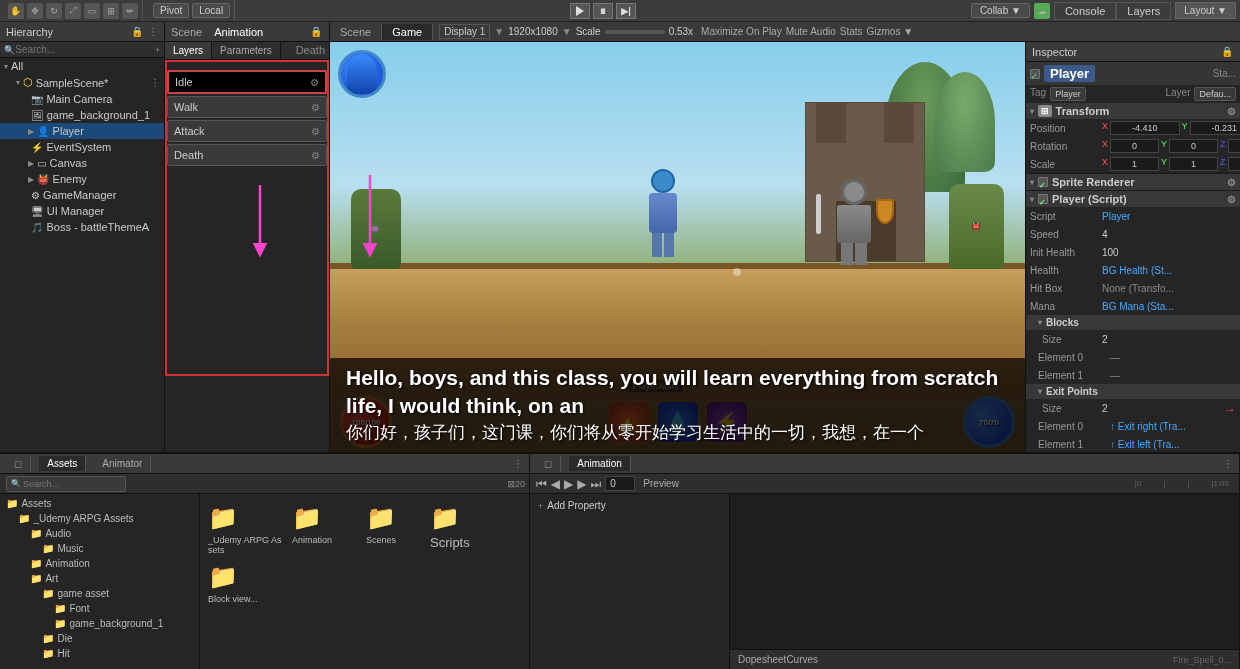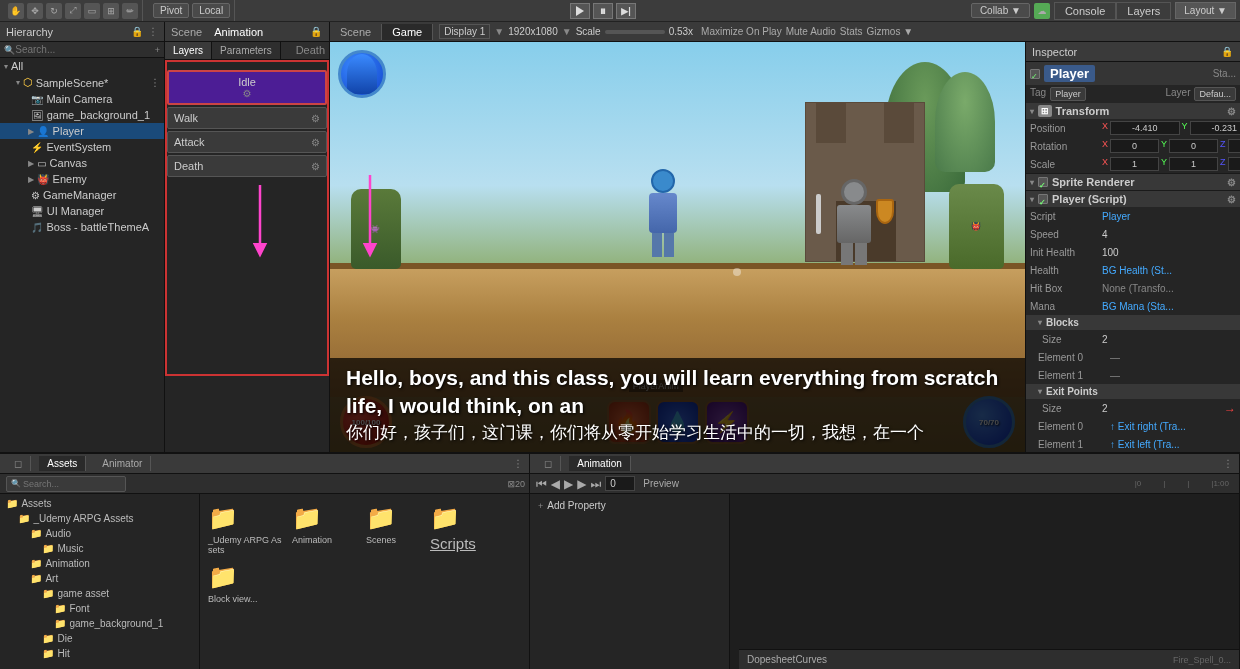--- a/index.html
+++ b/index.html
@@ -31,21 +31,21 @@
     .hierarchy-content { flex: 1; overflow: hidden; background: #252525; }
     .hier-item { padding: 2px 4px; display: flex; align-items: center; gap: 3px; cursor: pointer; font-size: 11px; }
     .triangle { font-size: 8px; color: #888; }
     .indent1 { padding-left: 16px; }
     .indent2 { padding-left: 28px; }
 
     
     .animator-panel { width: 165px; display: flex; flex-direction: column; background: #2a2a2a; border-right: 1px solid #111; position: relative; }
     .animator-content { flex: 1; background: #252525; padding: 2px; }
     .anim-state { margin: 2px 0; background: #3a3a3a; border: 1px solid #555; border-radius: 2px; padding: 4px 6px; display: flex; align-items: center; justify-content: space-between; cursor: pointer; font-size: 11px; }
-    .anim-state.idle { background: #4c1d95; border: 2px solid #cc4444; flex-direction: column; }
+    .anim-state.idle { background: #000000; border: 2px solid #cc4444; }
     .gear-icon { font-size: 10px; color: #888; }
     .game-canvas { flex: 1; position: relative; overflow: hidden; background: #4a7a9a; }
 
     
     .inspector-panel { width: 215px; display: flex; flex-direction: column; background: #2a2a2a; border-left: 1px solid #111; }
     .inspector-header { background: #3a3a3a; height: 20px; display: flex; align-items: center; padding: 0 6px; border-bottom: 1px solid #111; font-size: 11px; }
     .inspector-content { flex: 1; overflow: hidden; background: #252525; font-size: 10px; }
     .inspector-section { border-bottom: 1px solid #1a1a1a; }
     .inspector-row { display: flex; align-items: center; padding: 2px 4px; gap: 2px; min-height: 18px; }
     .inspector-label { color: #999; min-width: 70px; font-size: 10px; }
@@ -640,21 +640,21 @@
           <div class="folder-row" style="padding-left:0; flex-direction:column; align-items:flex-start; width:70px;">
             <span class="folder-icon2" style="font-size:24px;">📁</span>
             <span style="font-size:9px;">Animation</span>
           </div>
           <div class="folder-row" style="padding-left:0; flex-direction:column; align-items:flex-start; width:60px;">
             <span class="folder-icon2" style="font-size:24px;">📁</span>
             <span style="font-size:9px;">Scenes</span>
           </div>
           <div class="folder-row" style="padding-left:0; flex-direction:column; align-items:flex-start; width:60px;">
             <span class="folder-icon2" style="font-size:24px;">📁</span>
-            <span style="font-size:15px;text-decoration:underline;">Scripts</span>
+            <span style="font-size:13px;">Scripts</span>
           </div>
           <div class="folder-row" style="padding-left:0; flex-direction:column; align-items:flex-start; width:70px;">
             <span class="folder-icon2" style="font-size:24px;">📁</span>
             <span style="font-size:9px;">Block view...</span>
           </div>
         </div>
       </div>
     </div>
   </div>
 
@@ -685,21 +685,21 @@
 
       <div style="width:200px; border-right:1px solid #111; padding:4px; font-size:10px;">
         <div style="padding:2px 4px; display:flex; align-items:center; gap:4px;">
           <span style="color:#888; font-size:9px;">+</span>
           <span style="color:#ccc; font-size:10px; cursor:pointer;">Add Property</span>
         </div>
       </div>
 
       <div style="flex:1; background:#1e1e1e; position:relative;">
 
-        <div style="position:absolute; bottom:0; left:9px; right:0; height:20px; background:#2e2e2e; border-top:1px solid #111; display:flex; align-items:center; justify-content:space-between; padding:0 8px;">
+        <div style="position:absolute; bottom:0; left:0; right:0; height:20px; background:#2e2e2e; border-top:1px solid #111; display:flex; align-items:center; justify-content:space-between; padding:0 8px;">
           <span style="font-size:10px; color:#aaa; cursor:pointer;">Dopesheet</span>
           <span style="font-size:10px; color:#aaa; cursor:pointer;">Curves</span>
           <span style="font-size:9px; color:#666; margin-left:auto;">Fire_Spell_0...</span>
         </div>
       </div>
     </div>
   </div>
 </div>
 
 </body></html>

